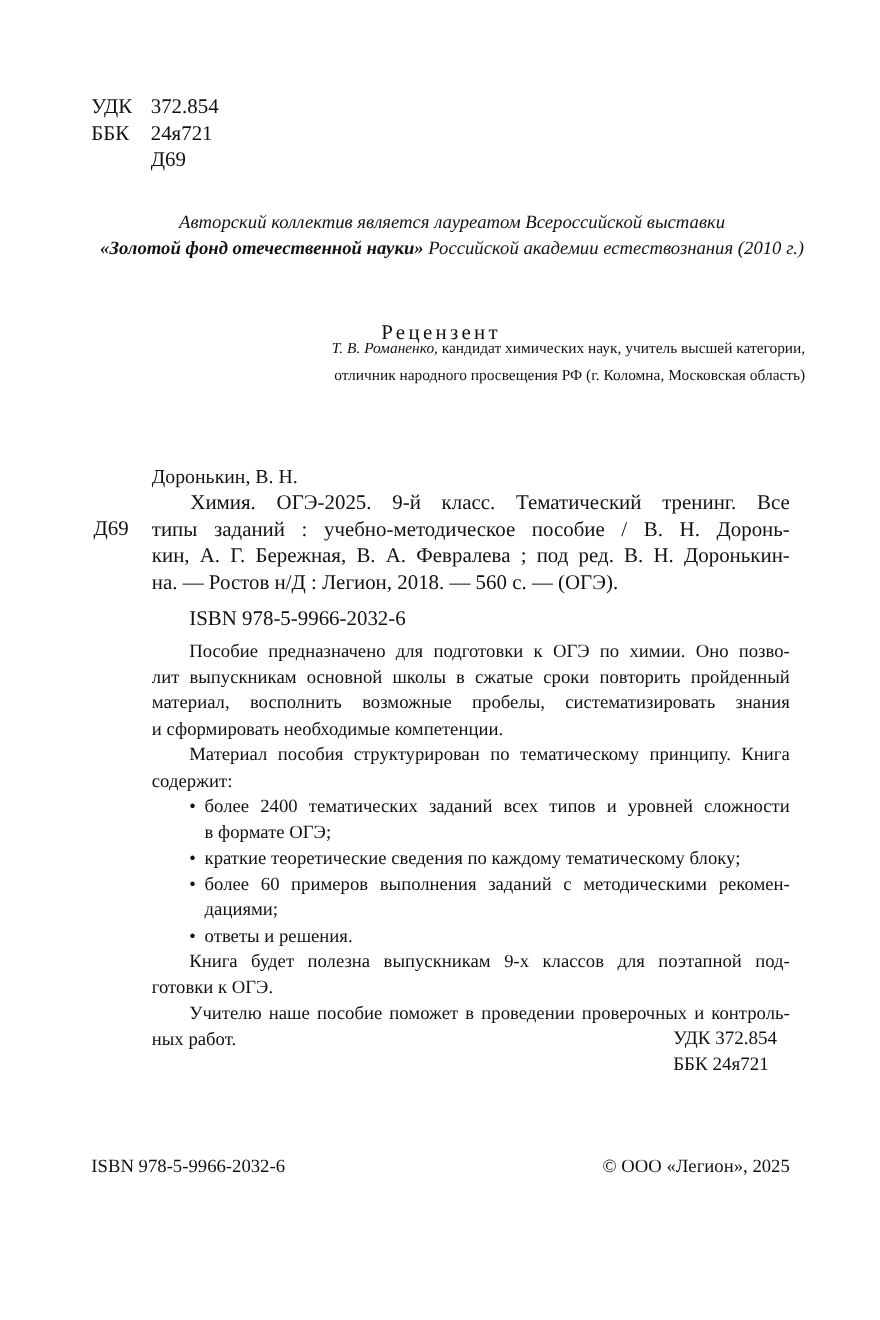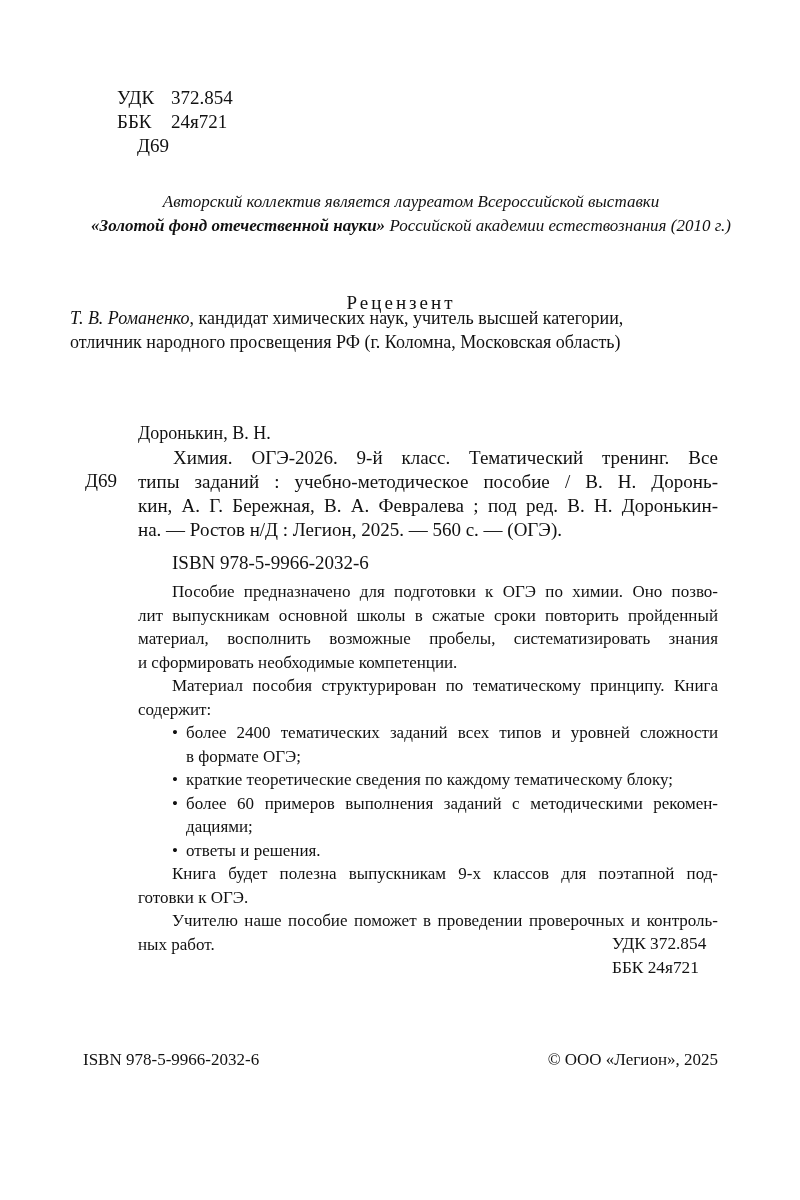--- a/index.html
+++ b/index.html
@@ -6,31 +6,31 @@
     body {
       width: 800px; height: 1200px; position: relative; overflow: hidden;
       font-family: "Liberation Serif", serif; color: #111111;
       font-size: 19px;
     }
     .abs { position: absolute; }
     .nowrap { white-space: nowrap; }
 
     
     #codes { left: 83px; top: 86px; line-height: 24px; font-size: 19px; }
-    #codes .row { display: flex; margin-left: 34px; }
+    #codes .row { display: flex; }
     #codes .k { width: 54px; }
     #codes .d69 { padding-left: 54px; }
 
     
     #award { left: 80px; width: 662px; top: 190px; text-align: center; font-style: italic; font-size: 17px; line-height: 24px; }
     #award b { font-weight: bold; }
 
     
     #reviewer-heading { left: 70px; width: 662px; top: 292px; text-align: center; letter-spacing: 3px; font-size: 19px; }
-    #reviewer { left: 70px; width: 662px; top: 306px; text-align: left; font-size: 18px; line-height: 24px; }
+    #reviewer { left: 70px; width: 662px; top: 306px; text-align: right; font-size: 14px; line-height: 24px; }
     #reviewer i { font-style: italic; }
 
     
     #author { left: 138px; top: 423px; font-weight: normal; font-size: 18px; }
     #d69-side { left: 85px; top: 470px; font-size: 19px; }
     #biblio { left: 138px; width: 580px; top: 446px; font-size: 19px; line-height: 24px; text-align: justify; }
     #biblio .line { display: block; text-align-last: justify; white-space: nowrap; }
     #biblio .line.last { text-align-last: left; }
     #biblio .indent { padding-left: 35px; }
 
@@ -72,24 +72,24 @@
 
 <div id="reviewer-heading" class="abs">Рецензент</div>
 <div id="reviewer" class="abs">
   <div class="nowrap"><i>Т. В. Романенко</i><span>, кандидат химических наук, учитель высшей категории,</span></div>
   <div class="nowrap">отличник народного просвещения РФ (г. Коломна, Московская область)</div>
 </div>
 
 <div id="author" class="abs">Доронькин, В. Н.</div>
 <div id="d69-side" class="abs">Д69</div>
 <div id="biblio" class="abs">
-  <span class="line indent">Химия. ОГЭ-2026. 9-й класс. Тематический тренинг. Все</span>
+  <span class="line indent">Химия. ОГЭ-2025. 9-й класс. Тематический тренинг. Все</span>
   <span class="line">типы заданий : учебно-методическое пособие / В. Н. Доронь-</span>
   <span class="line">кин, А. Г. Бережная, В. А. Февралева ; под ред. В. Н. Доронькин-</span>
-  <span class="line last">на. — Ростов н/Д : Легион, 2025. — 560 с. — (ОГЭ).</span>
+  <span class="line last">на. — Ростов н/Д : Легион, 2018. — 560 с. — (ОГЭ).</span>
 </div>
 <div id="isbn-main" class="abs">ISBN 978-5-9966-2032-6</div>
 
 <div id="annot" class="abs">
   <span class="line indent">Пособие предназначено для подготовки к ОГЭ по химии. Оно позво-</span>
   <span class="line">лит выпускникам основной школы в сжатые сроки повторить пройденный</span>
   <span class="line">материал, восполнить возможные пробелы, систематизировать знания</span>
   <span class="line last">и сформировать необходимые компетенции.</span>
 
   <span class="line indent">Материал пособия структурирован по тематическому принципу. Книга</span>

